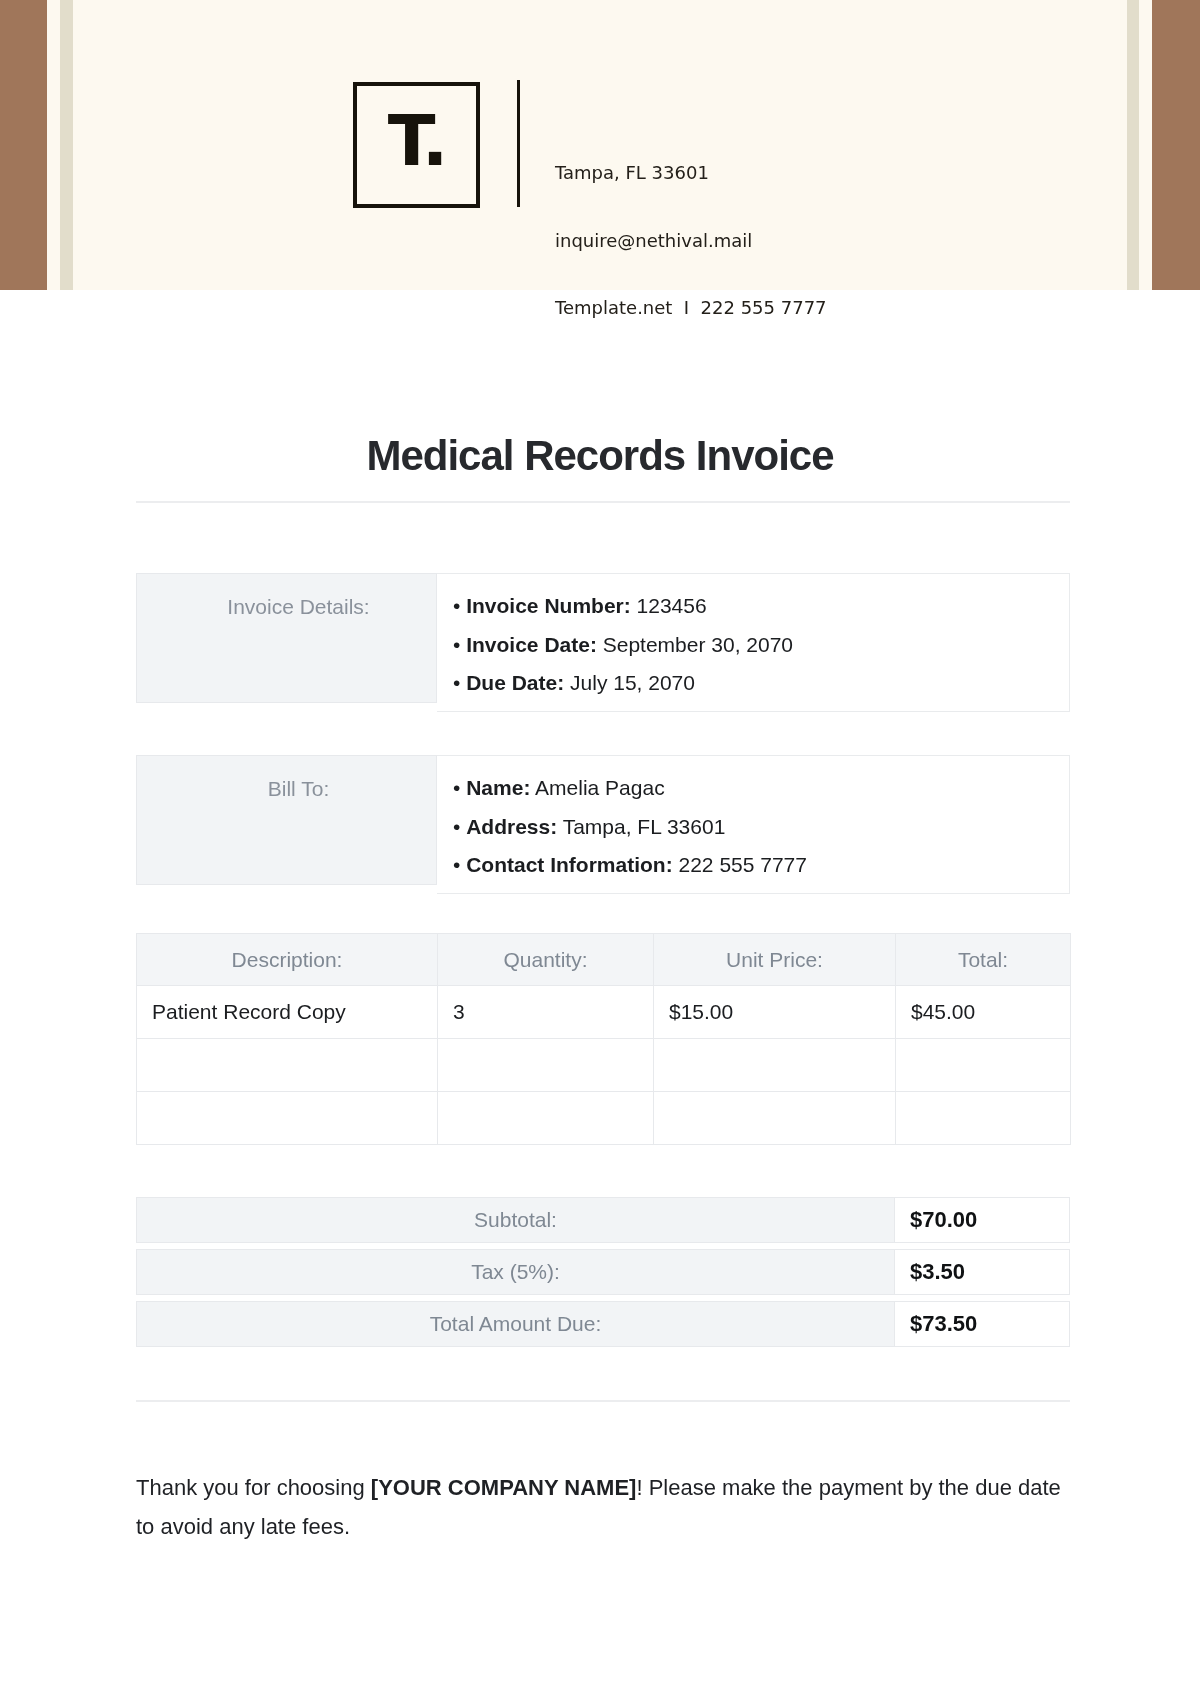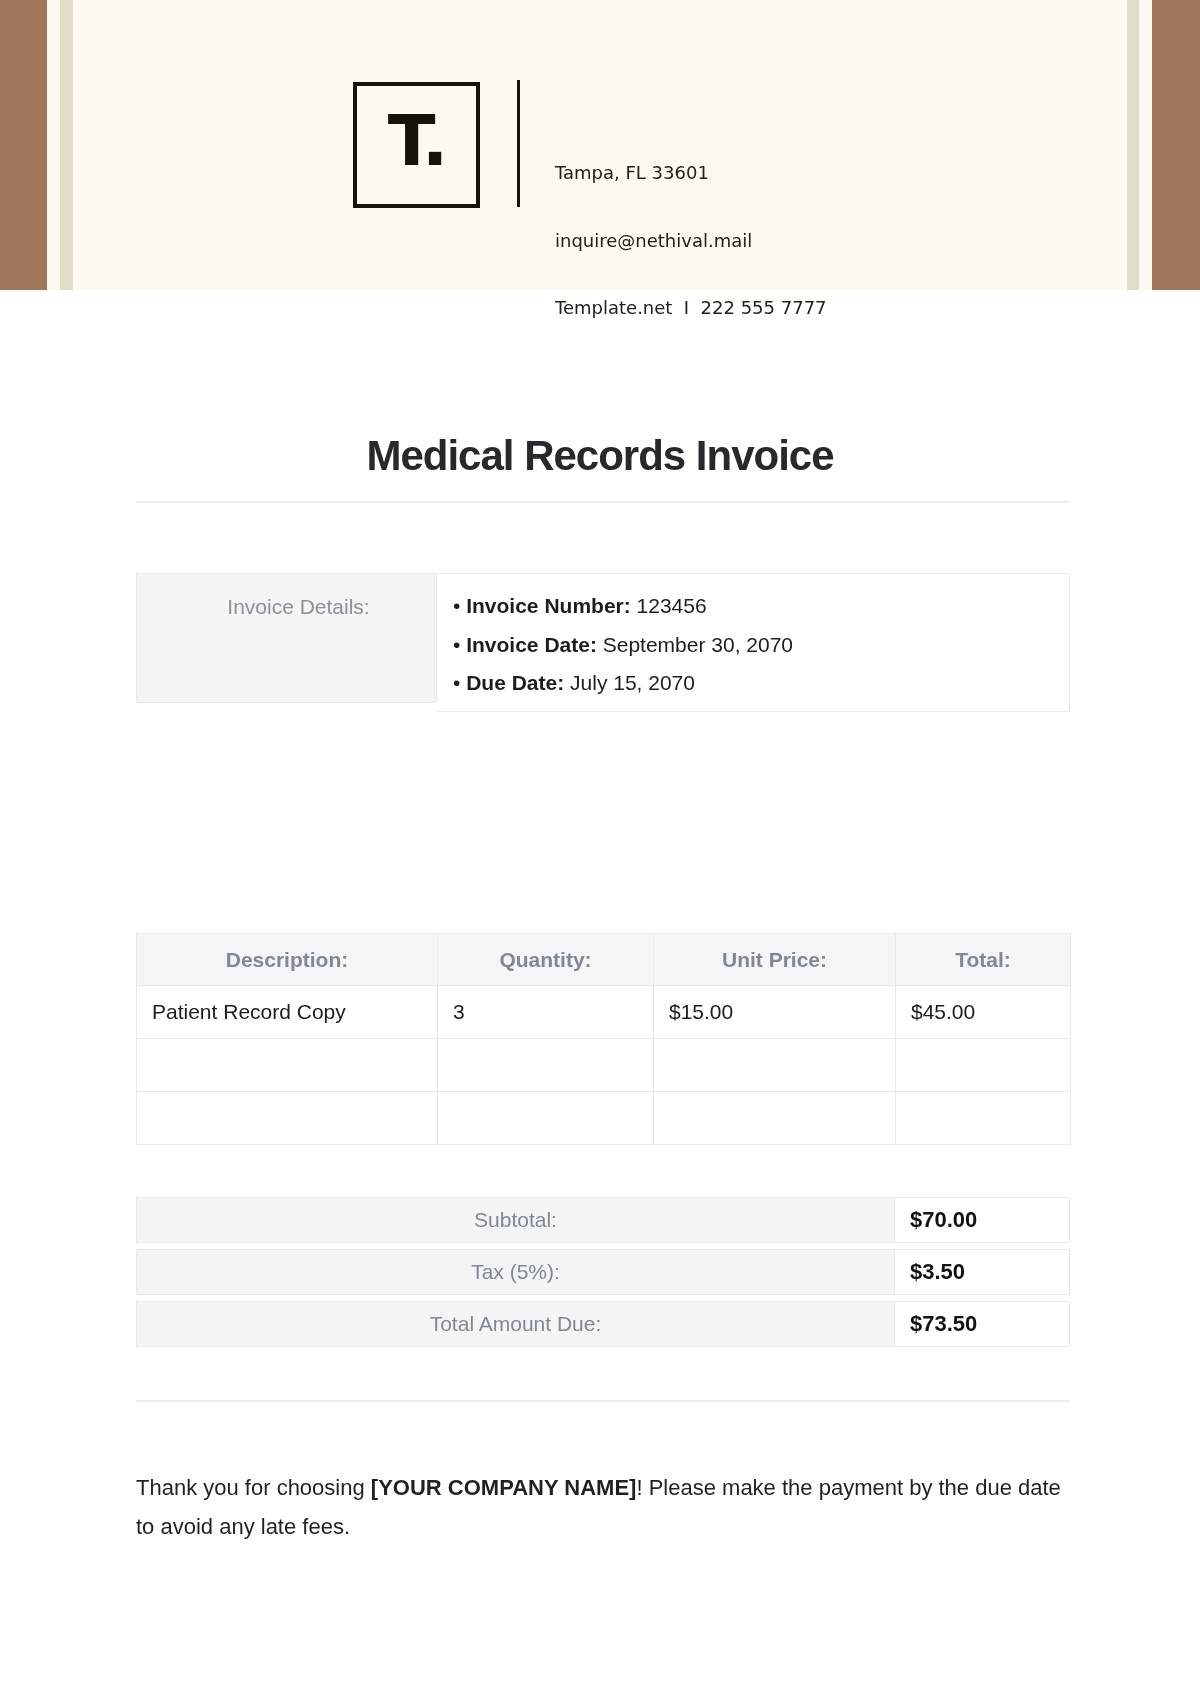--- a/index.html
+++ b/index.html
@@ -70,21 +70,21 @@
   .items-table{
     position:absolute;left:136px;top:933px;width:934px;
     border-collapse:collapse;table-layout:fixed;
   }
   .items-table col.c1{width:301px;}
   .items-table col.c2{width:216px;}
   .items-table col.c3{width:242px;}
   .items-table col.c4{width:175px;}
   .items-table th{
     height:49px;background:#f3f5f7;border:1px solid #e7e9ec;
-    font-size:21px;font-weight:700;color:#7f8893;text-align:center;
+    font-size:21px;font-weight:400;color:#7f8893;text-align:center;
   }
   .items-table td{
     height:52px;background:#ffffff;border:1px solid #e7e9ec;
     font-size:21px;color:#1b1d20;text-align:left;
     padding:0 0 0 15px;
   }
   
   .totals-row{position:absolute;left:136px;width:934px;display:flex;}
   .tr-subtotal{top:1197px;height:46px;}
   .tr-tax{top:1249px;height:46px;}
@@ -138,20 +138,28 @@
 
   <div class="info-section sec-invoice">
     <div class="label-cell">Invoice Details:</div>
     <div class="content-cell">
       <div class="bullet-line"><span class="b-label">Invoice Number:</span><span> 123456</span></div>
       <div class="bullet-line"><span class="b-label">Invoice Date:</span><span> September 30, 2070</span></div>
       <div class="bullet-line"><span class="b-label">Due Date:</span><span> July 15, 2070</span></div>
     </div>
   </div>
 
+  <div class="info-section sec-billto">
+    <div class="label-cell">Bill To:</div>
+    <div class="content-cell">
+      <div class="bullet-line"><span class="b-label">Name:</span><span> Amelia Pagac</span></div>
+      <div class="bullet-line"><span class="b-label">Address:</span><span> Tampa, FL 33601</span></div>
+      <div class="bullet-line"><span class="b-label">Contact Information:</span><span> 222 555 7777</span></div>
+    </div>
+  </div>
 
   <table class="items-table">
     <colgroup>
         <col class="c1">
         <col class="c2">
         <col class="c3">
         <col class="c4">
       </colgroup>
     <thead>
       <tr>

